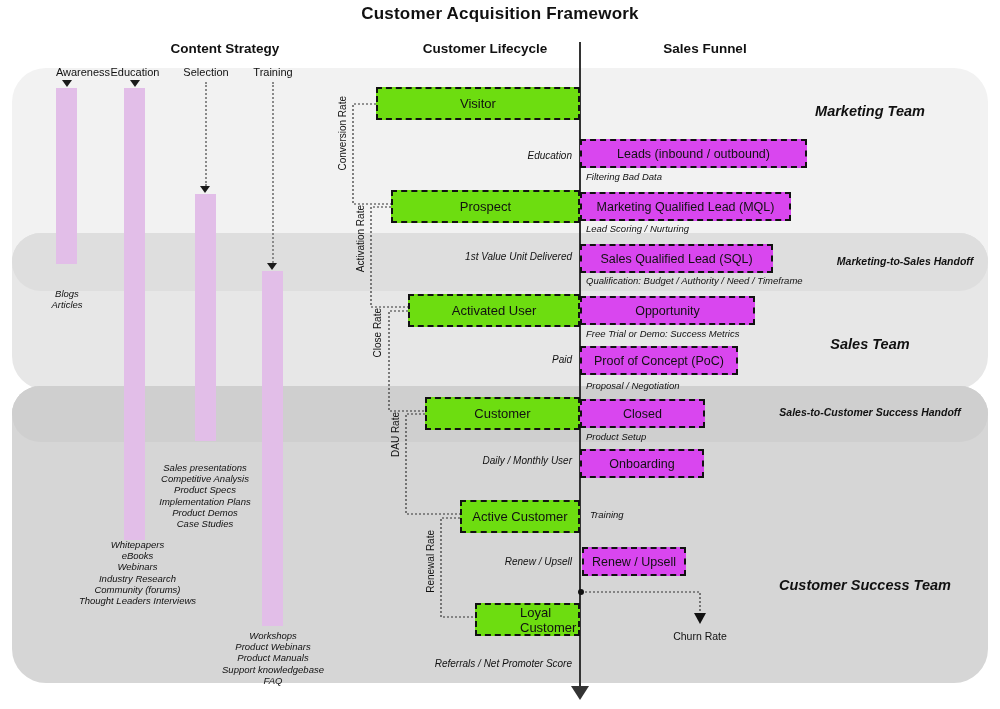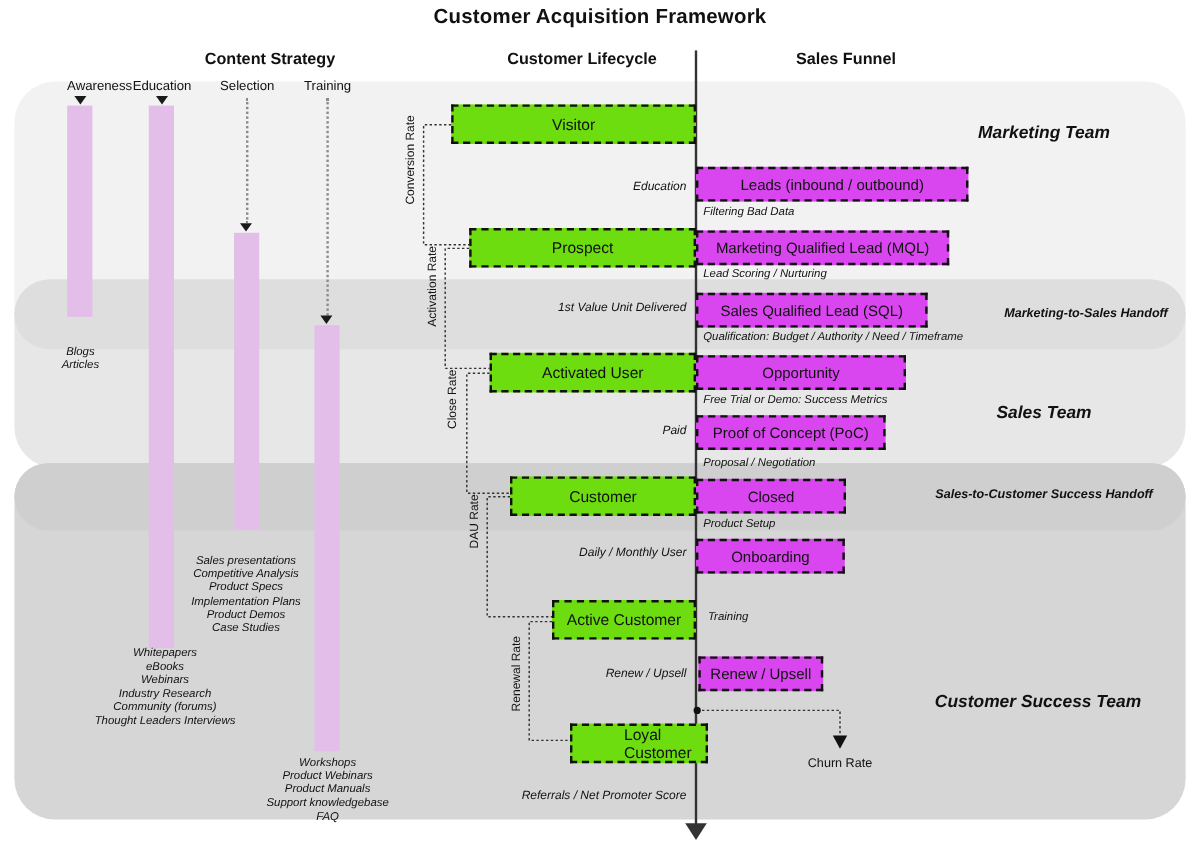--- a/index.html
+++ b/index.html
@@ -118,21 +118,21 @@
 Product Webinars
 Product Manuals
 Support knowledgebase
 FAQ</div>
 
   <div class="gbox" style="left:376px;top:87px;width:204px;">Visitor</div>
   <div class="gbox" style="left:391px;top:190px;width:189px;">Prospect</div>
   <div class="gbox" style="left:408px;top:294px;width:172px;">Activated User</div>
   <div class="gbox" style="left:425px;top:397px;width:155px;">Customer</div>
   <div class="gbox" style="left:460px;top:500px;width:120px;">Active Customer</div>
-  <div class="gbox" style="left:475px;top:603px;width:115px;padding-left:43px;">Loyal Customer</div>
+  <div class="gbox" style="left:475px;top:603px;width:105px;padding-left:43px;">Loyal Customer</div>
 
   <div class="lc-note" style="left:360px;top:150px;width:212px;">Education</div>
   <div class="lc-note" style="left:360px;top:251px;width:212px;">1st Value Unit Delivered</div>
   <div class="lc-note" style="left:360px;top:354px;width:212px;font-style:italic;">Paid</div>
   <div class="lc-note" style="left:360px;top:455px;width:212px;">Daily / Monthly User</div>
   <div class="lc-note" style="left:360px;top:556px;width:212px;">Renew / Upsell</div>
   <div class="lc-note" style="left:360px;top:658px;width:212px;">Referrals / Net Promoter Score</div>
 
   <div class="rate" style="left:337px;top:96px;">Conversion Rate</div>
   <div class="rate" style="left:355px;top:205px;">Activation Rate</div>

